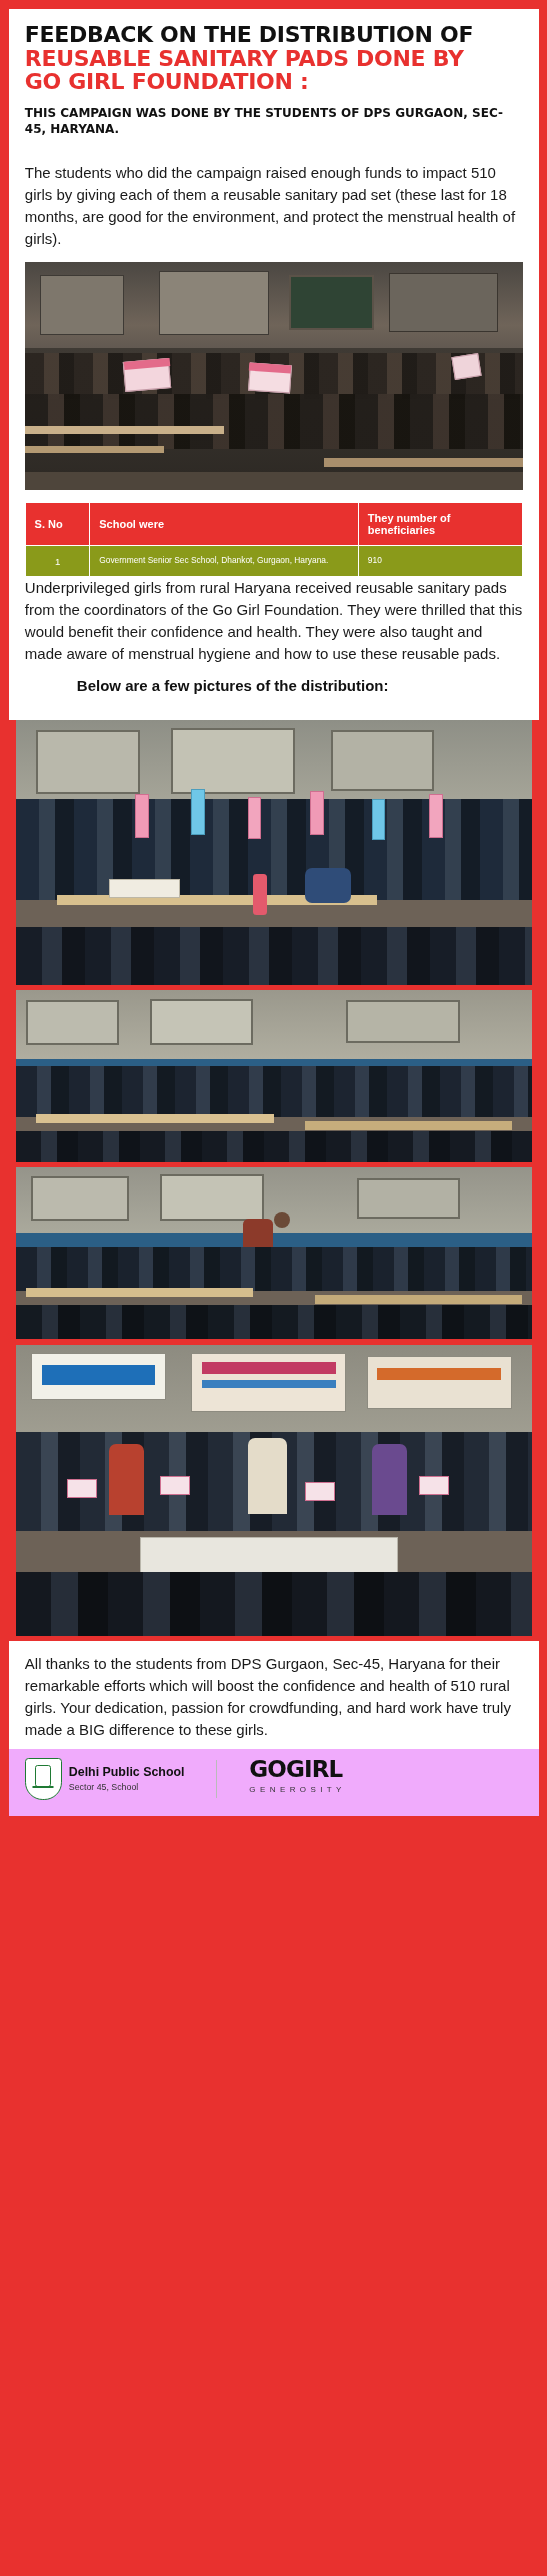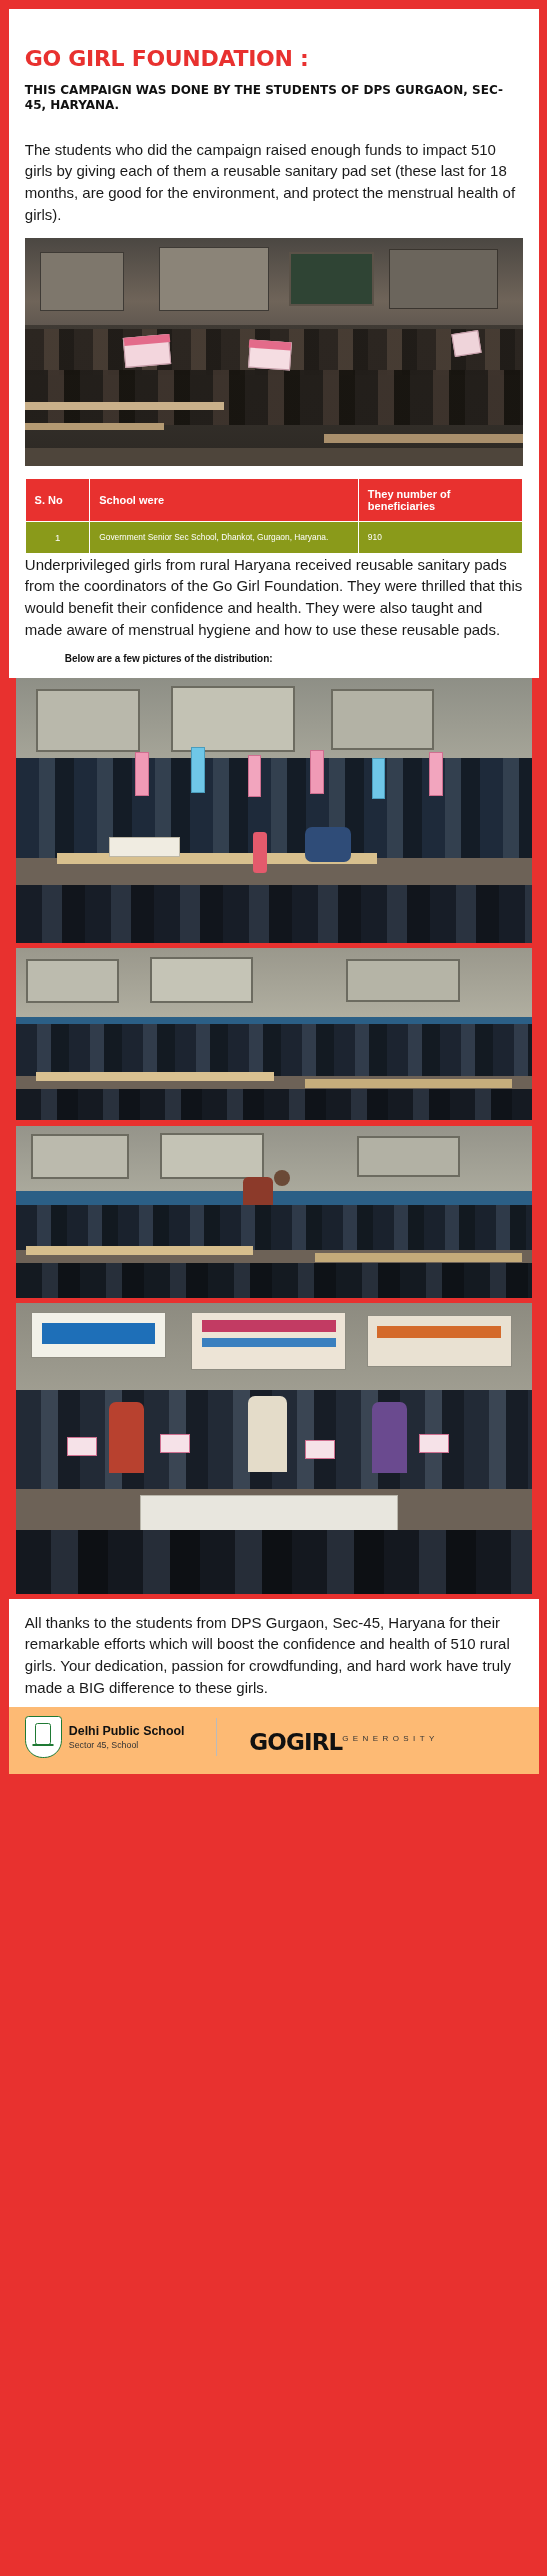--- a/index.html
+++ b/index.html
@@ -75,23 +75,23 @@
   }
   .bold-note {
     font-weight: bold;
     font-size: 12px;
     line-height: 1.35;
     color: #111111;
     margin: 0;
   }
   .small-bold {
     font-weight: bold;
-    font-size: 10px;
-    color: #111111;
-    margin: 0;
+    font-size: 15px;
+    color: #111111;
+    margin: 12px;
     padding-left: 40px;
   }
   
   .photo {
     width: 100%;
     position: relative;
     overflow: hidden;
     background: #6d6257;
   }
   .photo-1 { height: 228px; margin: 12.4px 0 0 0; }
@@ -140,23 +140,23 @@
   .ps-2 { height: 172px; }
   .ps-3 { height: 172px; }
   .ps-4 { height: 291px; }
 
   
   .footer-block {
     background: #ffffff;
     padding: 12.4px 16px 8.8px 16px;
   }
   .footer-logos {
-    background: #fdba74;
+    background: #f0abfc;
     display: flex;
-    align-items: center;
+    align-items: flex-start;
     padding: 8.8px 16px 16px 16px;
     gap: 16px;
   }
   .dps {
     display: flex;
     align-items: center;
     gap: 7px;
     padding-right: 16px;
   }
   .dps-crest {
@@ -196,23 +196,22 @@
   }
   .divider-v {
     width: 0.9px;
     align-self: stretch;
     background: #bbbbbb;
     margin: 1.8px 0;
   }
   .gg {
     padding-left: 16px;
     display: flex;
-    flex-direction: row;
+    flex-direction: column;
     justify-content: center;
-    margin-top: 10px;
   }
   .gg-main {
     font-family: "DejaVu Sans", sans-serif;
     font-weight: bold;
     font-size: 23px;
     letter-spacing: -0.9px;
     color: #111111;
     line-height: 1;
   }
   .gg-sub {
@@ -223,21 +222,22 @@
   }
 </style>
 </head>
 <body>
 
 <div class="page">
 
   <div class="card">
     <div class="header-block">
       <h1 class="title-main">
-        <br>
+        <span>FEEDBACK ON THE DISTRIBUTION OF</span><br>
+        <span class="title-red">REUSABLE SANITARY PADS DONE BY</span>
         <span class="title-red">GO GIRL FOUNDATION :</span>
       </h1>
       <div class="subtitle">THIS CAMPAIGN WAS DONE BY THE STUDENTS OF DPS GURGAON, SEC-45, HARYANA.</div>
     </div>
 
 
     <div class="body-block">
       <p class="para">The students who did the campaign raised enough funds to impact 510 girls by giving each of them a reusable sanitary pad set (these last for 18 months, are good for the environment, and protect the menstrual health of girls).</p>
 
       <div class="photo photo-1">

